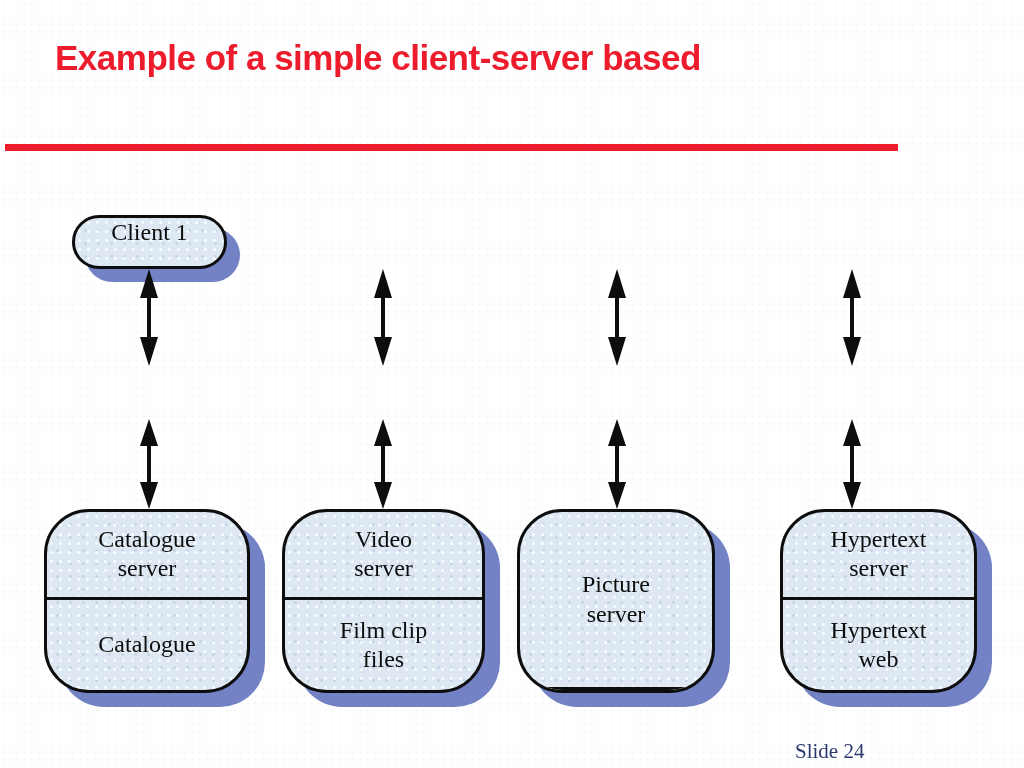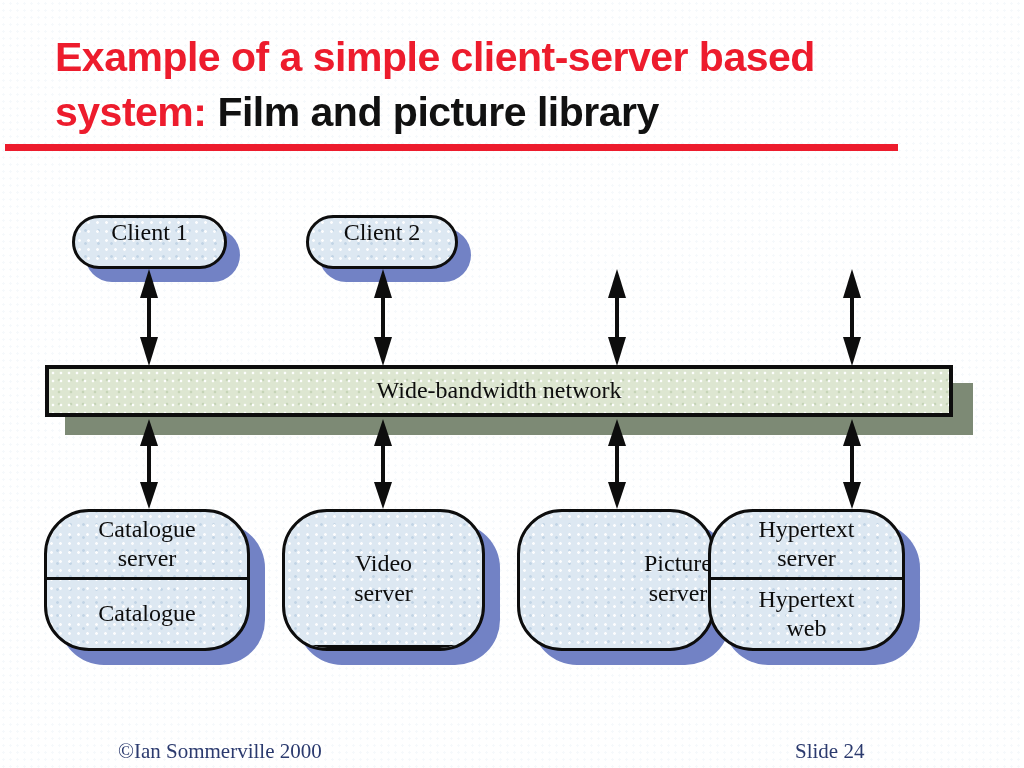--- a/index.html
+++ b/index.html
@@ -9,21 +9,21 @@
     background-image: radial-gradient(rgba(205,220,235,0.18) 1px, rgba(0,0,0,0) 1.4px);
     background-size: 7px 7px;
     font-family:"Liberation Serif","DejaVu Serif",serif;
     color:#0d0d0d;
   }
 
   
   .title {
     position:absolute; left:55px; top:30px; width:940px;
     font-family:"Liberation Sans","DejaVu Sans",sans-serif;
-    font-weight:bold; font-size:41px; line-height:55px;
+    font-weight:bold; font-size:35px; line-height:55px;
     color:#ed1c2d; letter-spacing:-0.5px;
   }
   .title .black-part { color:#111111; }
   .title-rule {
     position:absolute; left:5px; top:144px; width:893px; height:7px;
     background:#ed1c2d;
   }
 
   
   .bluebox {
@@ -71,30 +71,30 @@
       radial-gradient(rgba(168,190,150,0.45) 1px, rgba(168,190,150,0) 1.7px);
     background-size: 8px 8px, 12px 12px;
     background-position: 0 0, 4px 5px;
     box-shadow:20px 18px 0 0 #7d8a75;
     display:flex; align-items:center; justify-content:center;
     font-size:24px;
   }
 
   
   .server {
-    position:absolute; top:509px; height:142px;
+    position:absolute; top:509px; height:184px;
     border-radius:45px;
     box-shadow:15px 14px 0 0 #7282c5;
     display:flex; flex-direction:column;
     overflow:hidden;
   }
   #server-1 { left:44px;  width:206px; }
   #server-2 { left:282px; width:203px; }
-  #server-3 { left:517px; width:198px;align-items:flex-end; }
-  #server-4 { left:708px; width:197px; }
+  #server-3 { left:517px; width:198px; }
+  #server-4 { left:780px; width:197px; }
   .server-top    { flex:66; display:flex; align-items:center; justify-content:center; }
   .server-bottom { flex:70; display:flex; align-items:center; justify-content:center; }
   .server-divider { height:3px; background:#0d0d0d; flex:none; }
   .node-label {
     white-space:pre-line; text-align:center;
     font-size:24px; line-height:1.22;
   }
 
   
   .footer-item {
@@ -105,32 +105,26 @@
   #footer-center    { left:387px; }
   #footer-slide     { left:795px; }
 </style>
 </head>
 <body>
 
 <div class="slide">
 
   <div class="title">
     <div>Example of a simple client-server based</div>
-    <div>
-      <span>system:</span><span class="black-part"> Film and picture library</span>
-    </div>
   </div>
   <div class="title-rule"></div>
 
   <div class="client bluebox" id="client-1">
     <span class="node-label">Client 1</span>
   </div>
-  <div class="client bluebox" id="client-2">
-    <span class="node-label">Client 2</span>
-  </div>
 
   <div class="arrow arrow-top ax-1">
     <svg viewBox="0 0 22 100" preserveAspectRatio="none" fill="#0d0d0d">
       <rect x="9" y="25" width="4" height="50"></rect>
       <polygon points="11,0 20,30 2,30"></polygon>
       <polygon points="11,100 20,70 2,70"></polygon>
     </svg>
   </div>
   <div class="arrow arrow-top ax-2">
     <svg viewBox="0 0 22 100" preserveAspectRatio="none" fill="#0d0d0d">
@@ -147,23 +141,20 @@
     </svg>
   </div>
   <div class="arrow arrow-top ax-4">
     <svg viewBox="0 0 22 100" preserveAspectRatio="none" fill="#0d0d0d">
       <rect x="9" y="25" width="4" height="50"></rect>
       <polygon points="11,0 20,30 2,30"></polygon>
       <polygon points="11,100 20,70 2,70"></polygon>
     </svg>
   </div>
 
-  <div class="network">
-    <span class="node-label">Wide-bandwidth network</span>
-  </div>
 
   <div class="arrow arrow-bottom ax-1">
     <svg viewBox="0 0 22 100" preserveAspectRatio="none" fill="#0d0d0d">
       <rect x="9" y="25" width="4" height="50"></rect>
       <polygon points="11,0 20,30 2,30"></polygon>
       <polygon points="11,100 20,70 2,70"></polygon>
     </svg>
   </div>
   <div class="arrow arrow-bottom ax-2">
     <svg viewBox="0 0 22 100" preserveAspectRatio="none" fill="#0d0d0d">
@@ -197,20 +188,24 @@
       <span class="node-label">Catalogue</span>
     </div>
   </div>
 
   <div class="server bluebox" id="server-2">
     <div class="server-top">
       <span class="node-label">Video
 server</span>
     </div>
     <div class="server-divider"></div>
+    <div class="server-bottom">
+      <span class="node-label">Film clip
+files</span>
+    </div>
   </div>
 
   <div class="server bluebox" id="server-3">
     <div class="server-top">
       <span class="node-label">Picture
 server</span>
     </div>
     <div class="server-divider"></div>
   </div>
 
@@ -219,16 +214,15 @@
       <span class="node-label">Hypertext
 server</span>
     </div>
     <div class="server-divider"></div>
     <div class="server-bottom">
       <span class="node-label">Hypertext
 web</span>
     </div>
   </div>
 
-  <span class="footer-item" id="footer-copyright">©Ian Sommerville 2000</span>
   <span class="footer-item" id="footer-slide">Slide 24</span>
 
 </div>
 
 </body></html>

